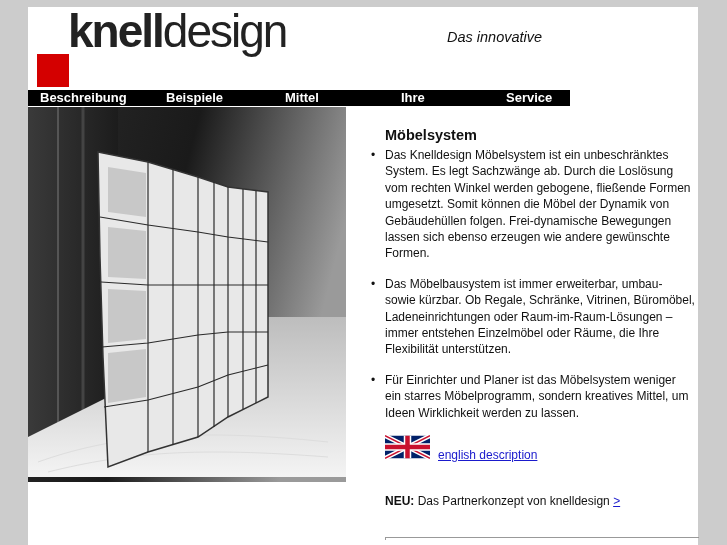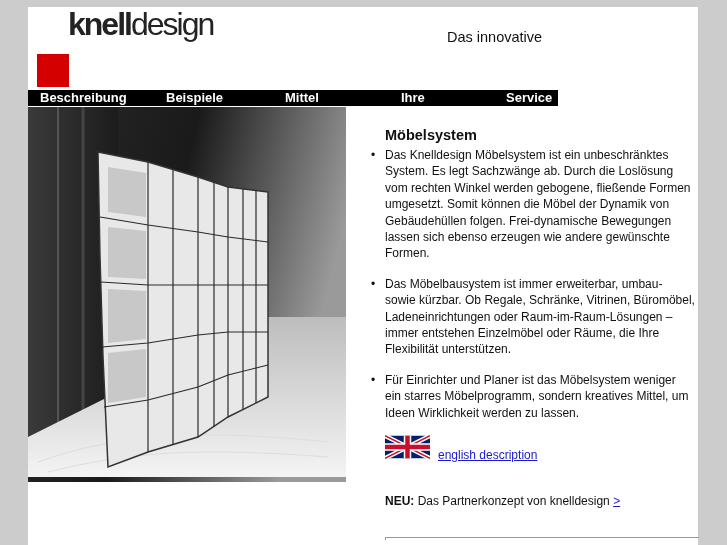--- a/index.html
+++ b/index.html
@@ -1,25 +1,25 @@
 <!DOCTYPE html>
 <html><head>
 <meta charset="utf-8">
 <style>
   html, body { margin:0; padding:0; }
   body { width:727px; height:545px; background:#cccccc; position:relative; overflow:hidden;
          font-family:"Liberation Sans", sans-serif; color:#000; }
   .page { position:absolute; left:28px; top:7px; width:670px; height:538px; background:#fff; }
   .logo { position:absolute; left:9px; top:7px; width:260px; height:75px; }
   .logo-square { position:absolute; left:0; top:40px; width:32px; height:33px; background:#d40000; }
-  .logo-text { position:absolute; left:31px; top:-6px; font-size:32px; letter-spacing:-2px; color:#222; line-height:1; }
+  .logo-text { position:absolute; left:31px; top:-6px; font-size:46px; letter-spacing:-2px; color:#222; line-height:1; }
   .logo-text b { font-weight:bold; }
   .logo-text span.light { font-weight:normal; }
-  .tagline { position:absolute; left:419px; top:20px; font-size:14.5px; line-height:21px; color:#111; }
-  .nav { position:absolute; left:0; top:83px; width:530px; height:16px; background:#000; display:flex; }
+  .tagline { position:absolute; left:419px; top:20px; font-size:14.5px; line-height:21px; color:#111;font-style:italic; }
+  .nav { position:absolute; left:0; top:83px; width:530px; height:16px; background:#000; display:flex;padding-left:12px; }
   .nav-item { color:#fff; font-weight:bold; font-size:13px; line-height:16px; text-decoration:none; position:absolute; top:0; }
   .hero { position:absolute; left:0; top:100px; width:318px; height:401px; overflow:hidden; }
   .content { position:absolute; left:357px; top:118px; width:310px; font-size:12px; line-height:16.4px; color:#111; }
   .content h1 { font-size:14.5px; font-weight:bold; margin:0 0 2px 0; line-height:20px; }
   .content ul { margin:0; padding:0; list-style:none; }
   .content li { position:relative; padding-left:0; margin-bottom:14px; }
   .content li .bullet { position:absolute; left:-14px; top:0; }
   .flag-row { margin-top:2px; height:30px; position:relative;padding-left:41px; }
   .flag { position:absolute; left:0; top:0; width:45px; height:24px; }
   .flag-link { position:absolute; left:53px; top:12px; color:#1a1acc; text-decoration:underline; }

